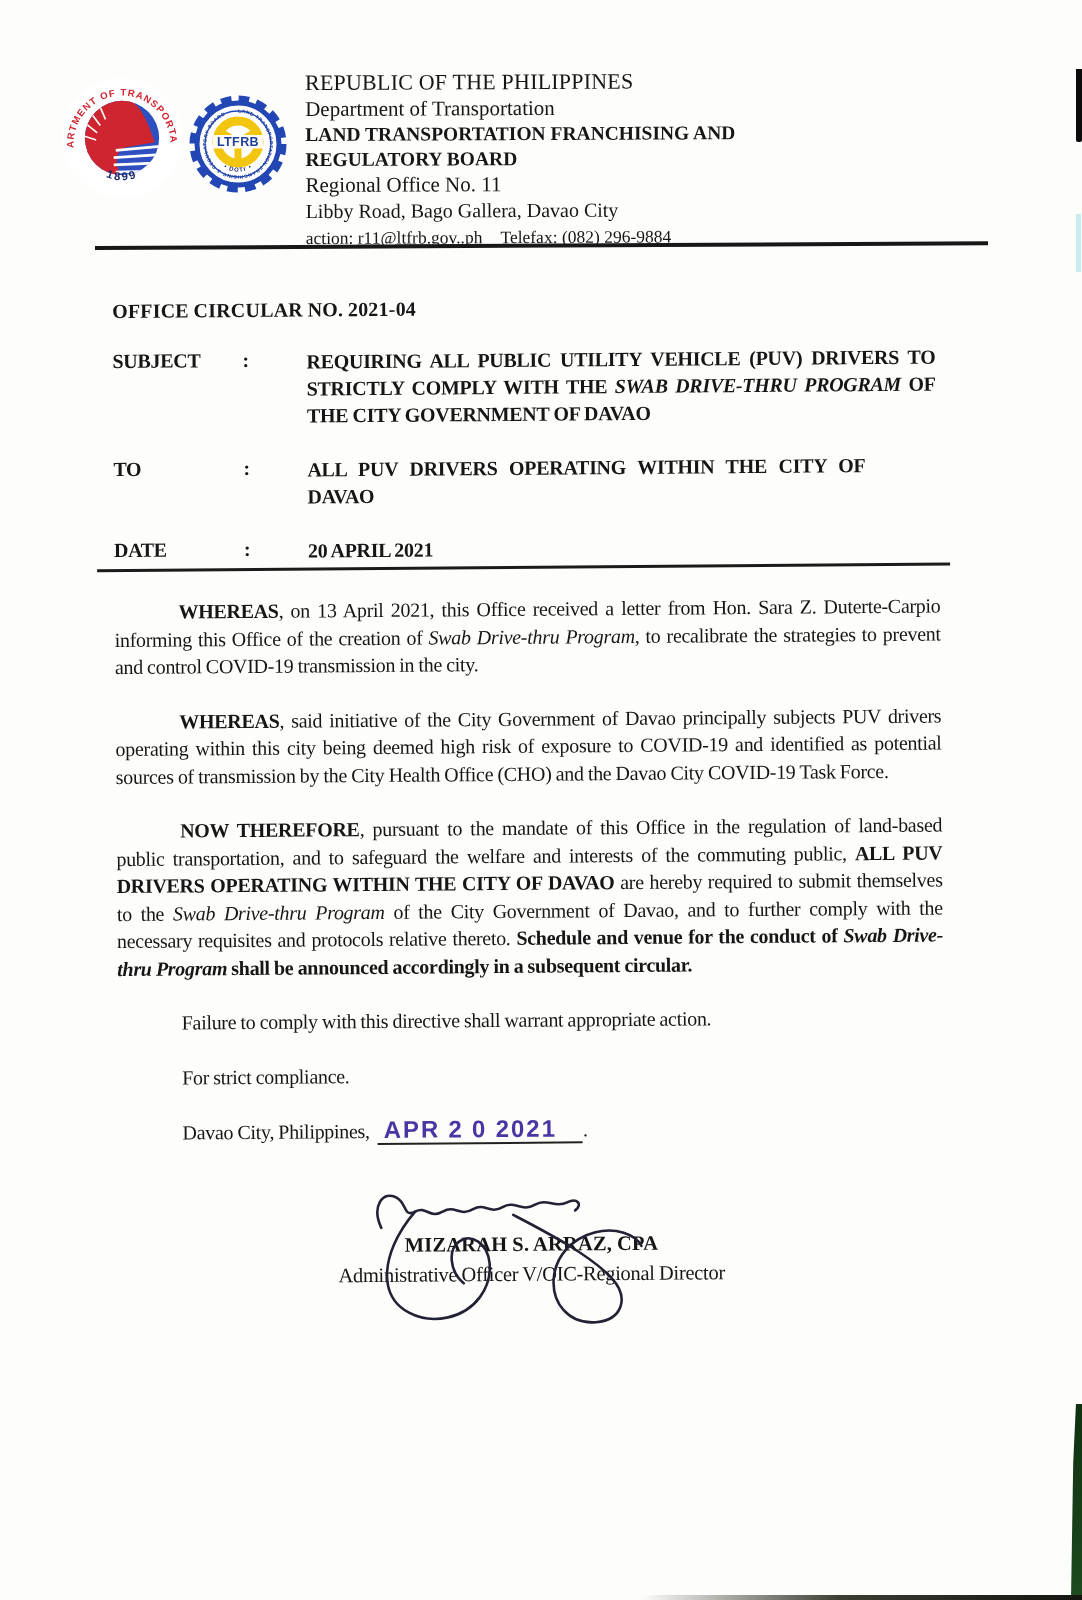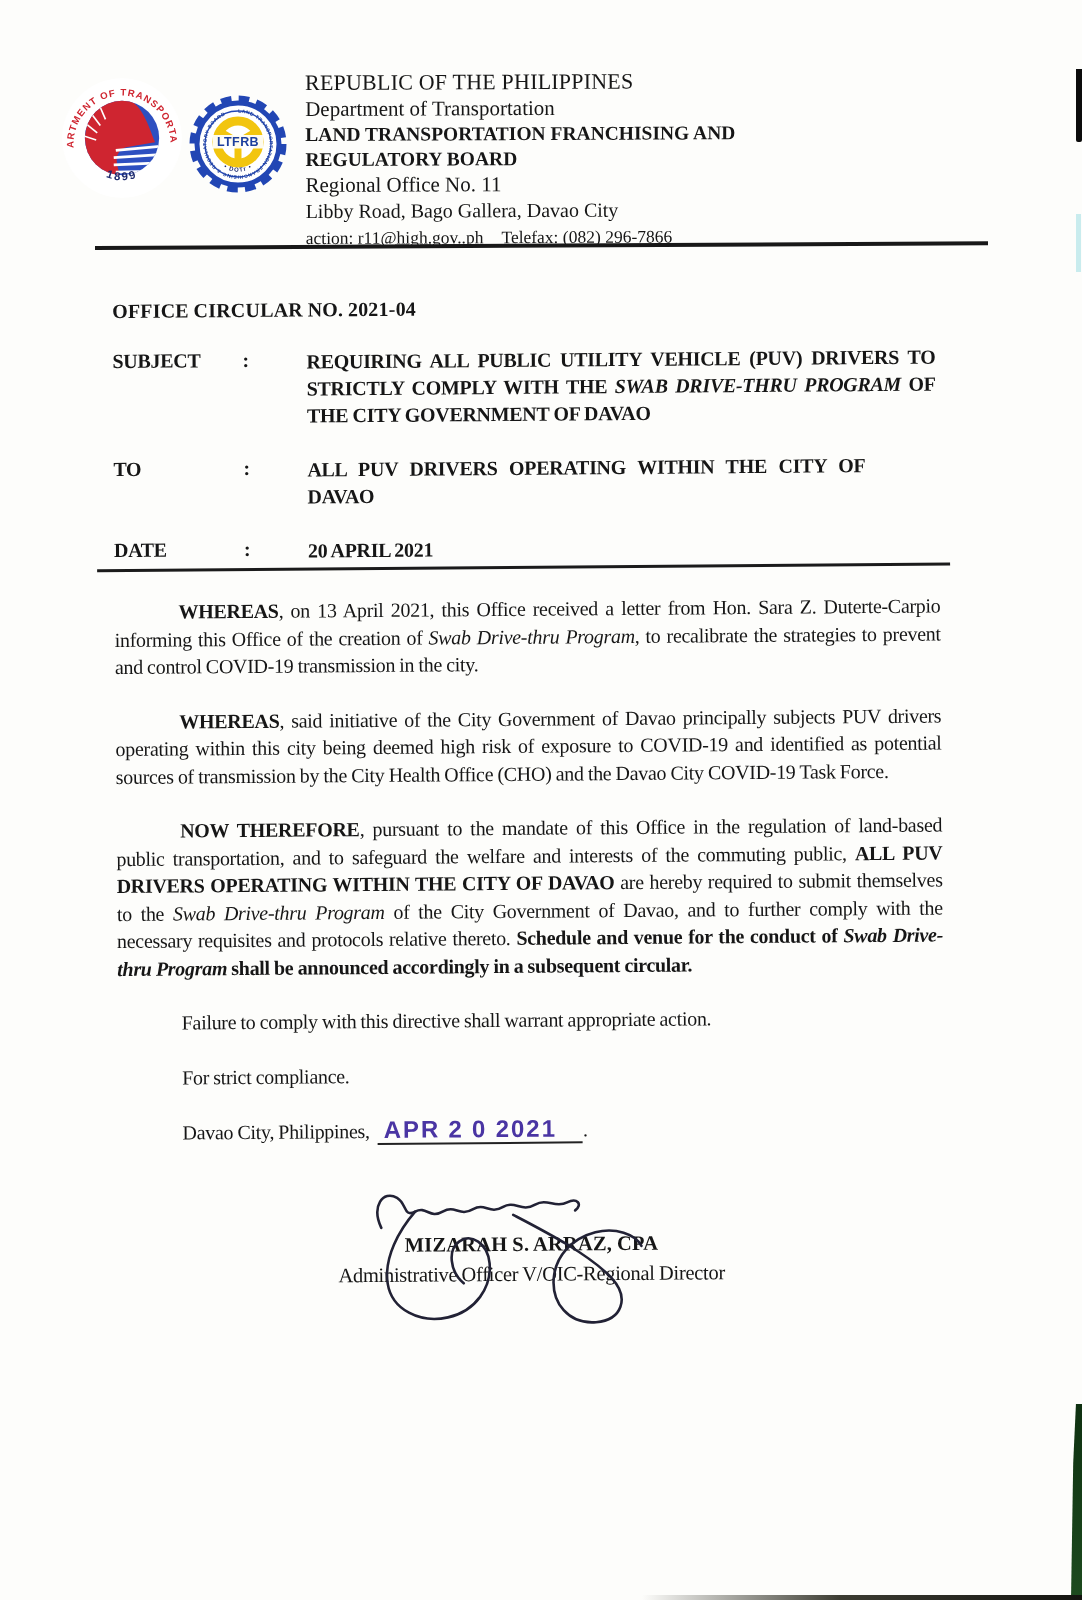--- a/index.html
+++ b/index.html
@@ -153,21 +153,21 @@
       </text>
     </svg>
   </div>
 
   <div class="header-text">
     <div class="h-line1">REPUBLIC OF THE PHILIPPINES</div>
     <div class="h-line2">Department of Transportation</div>
     <div class="h-line3">LAND TRANSPORTATION FRANCHISING AND REGULATORY BOARD</div>
     <div class="h-line4">Regional Office No. 11</div>
     <div class="h-line5">Libby Road, Bago Gallera, Davao City</div>
-    <div class="h-line6"><span>action:</span> <span class="h-email-addr">r11@high.gov..ph</span><span class="h-telefax">Telefax: (082) 296-7866</span></div>
+    <div class="h-line6"><span>action:</span> <span class="h-email-addr">r11@ltfrb.gov..ph</span><span class="h-telefax">Telefax: (082) 296-9884</span></div>
   </div>
 
   <div class="header-rule"></div>
 
   <div class="content">
 
     <div class="circular-no">OFFICE CIRCULAR NO. 2021-04</div>
 
     <div class="meta-row">
       <div class="meta-label">SUBJECT</div>

